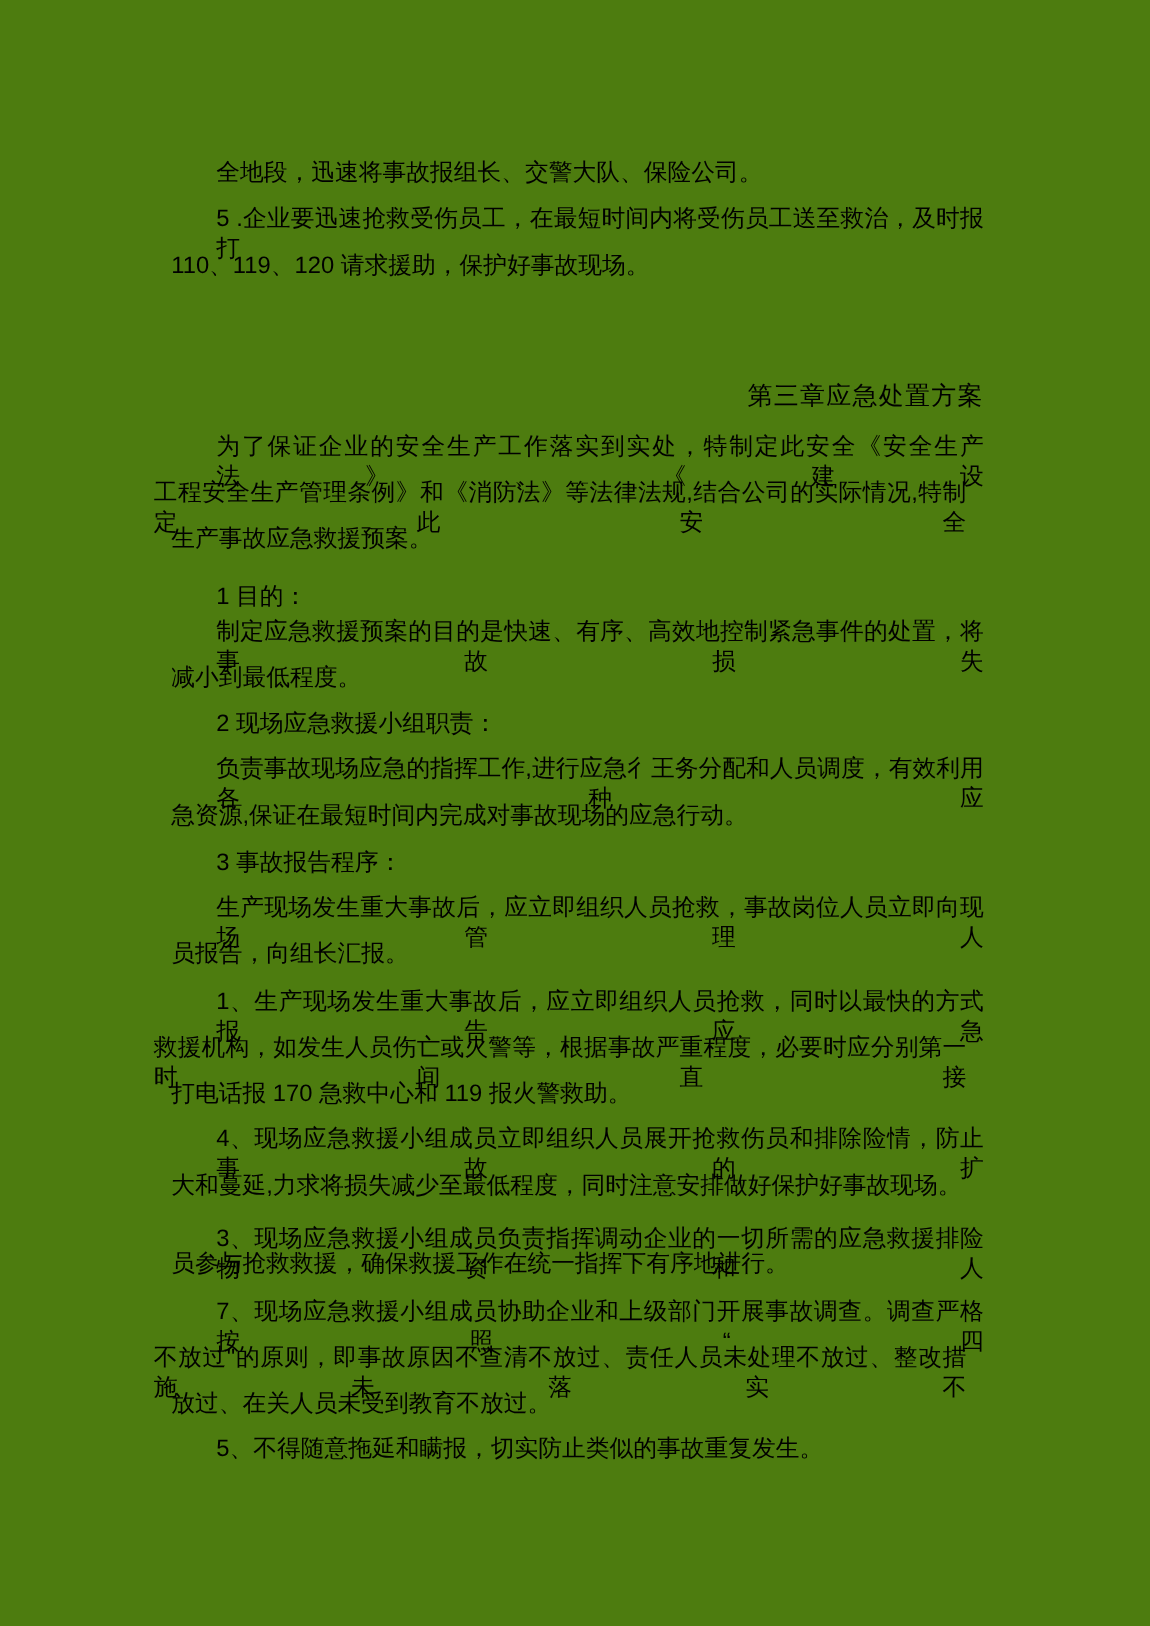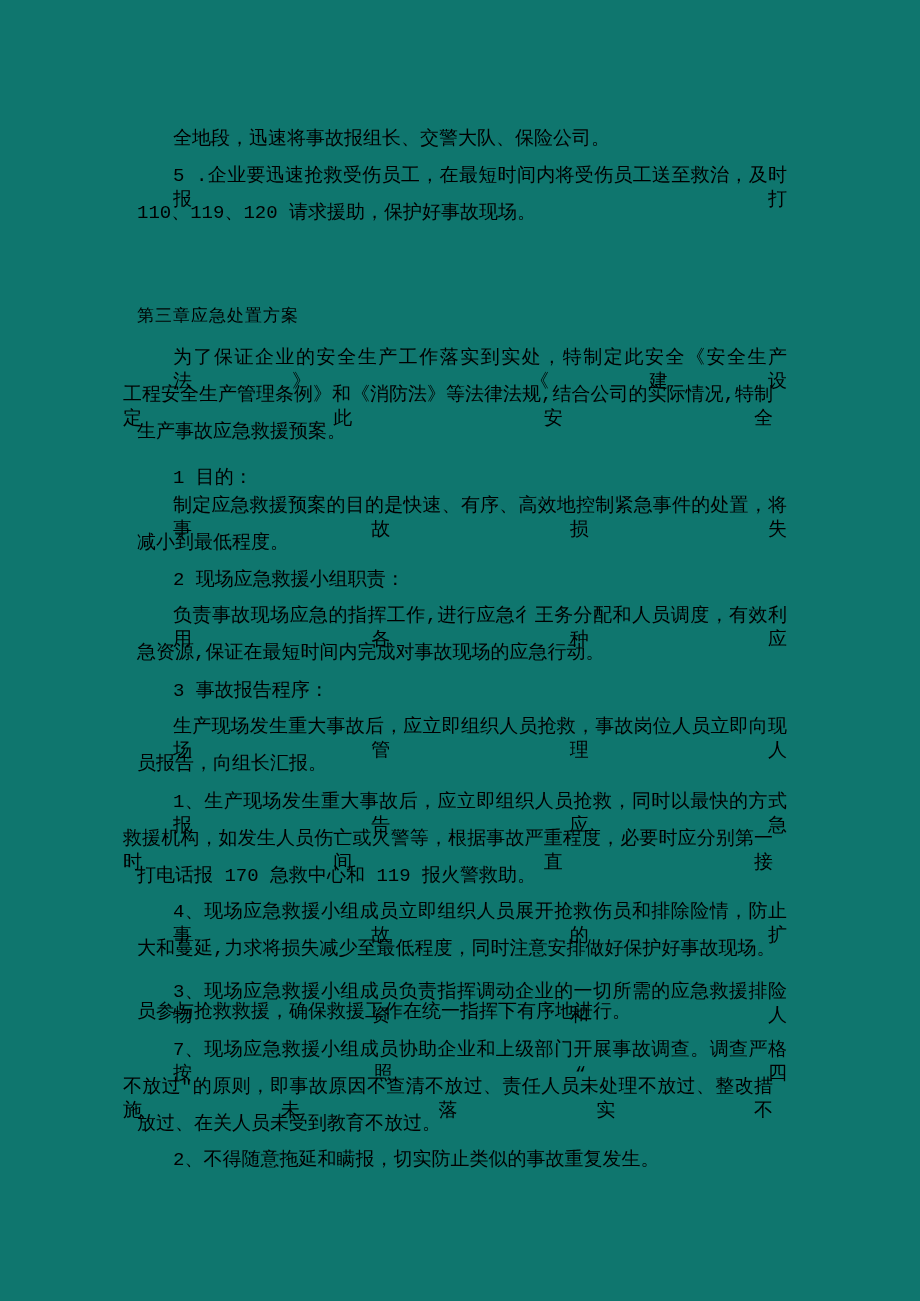--- a/index.html
+++ b/index.html
@@ -4,23 +4,23 @@
 <style>
   html, body {
     margin: 0;
     padding: 0;
     background: #ffffff;
   }
   .page {
     position: relative;
     width: 920px;
     height: 1301px;
-    background: #0f766e;
+    background: #4d7c0f;
     color: #000000;
-    font-family: Liberation Mono, monospace;
+    font-family: Liberation Sans, sans-serif;
     font-size: 19px;
     overflow: hidden;
   }
   .ln {
     position: absolute;
     line-height: 24px;
     white-space: normal;
   }
   
   .full {
@@ -37,22 +37,22 @@
   
   .short {
     left: 137px;
   }
   .short.ind {
     left: 173px;
   }
   .heading {
     left: 137px;
     width: 650px;
-    text-align: left;
-    font-size: 17px;
+    text-align: right;
+    font-size: 20px;
     letter-spacing: 1px;
   }
 </style>
 </head>
 <body>
 
 <div class="page">
 
   <div class="ln short ind" style="top:127px">全地段，迅速将事故报组长、交警大队、保险公司。</div>
   <div class="ln full ind" style="top:164px">5 .企业要迅速抢救受伤员工，在最短时间内将受伤员工送至救治，及时报打</div>
@@ -76,15 +76,15 @@
   <div class="ln full" style="top:827px">救援机构，如发生人员伤亡或火警等，根据事故严重程度，必要时应分别第一时间直接</div>
   <div class="ln short" style="top:864px">打电话报 170 急救中心和 119 报火警救助。</div>
   <div class="ln full ind" style="top:900px">4、现场应急救援小组成员立即组织人员展开抢救伤员和排除险情，防止事故的扩</div>
   <div class="ln short" style="top:937px">大和蔓延,力求将损失减少至最低程度，同时注意安排做好保护好事故现场。</div>
 
   <div class="ln full ind" style="top:980px">3、现场应急救援小组成员负责指挥调动企业的一切所需的应急救援排险物资和人</div>
   <div class="ln short" style="top:1000px">员参与抢救救援，确保救援工作在统一指挥下有序地进行。</div>
   <div class="ln full ind" style="top:1038px">7、现场应急救援小组成员协助企业和上级部门开展事故调查。调查严格按照“四</div>
   <div class="ln full" style="top:1075px">不放过"的原则，即事故原因不查清不放过、责任人员未处理不放过、整改措施未落实不</div>
   <div class="ln short" style="top:1112px">放过、在关人员未受到教育不放过。</div>
-  <div class="ln short ind" style="top:1148px">2、不得随意拖延和瞒报，切实防止类似的事故重复发生。</div>
+  <div class="ln short ind" style="top:1148px">5、不得随意拖延和瞒报，切实防止类似的事故重复发生。</div>
 
 </div>
 
 </body></html>

